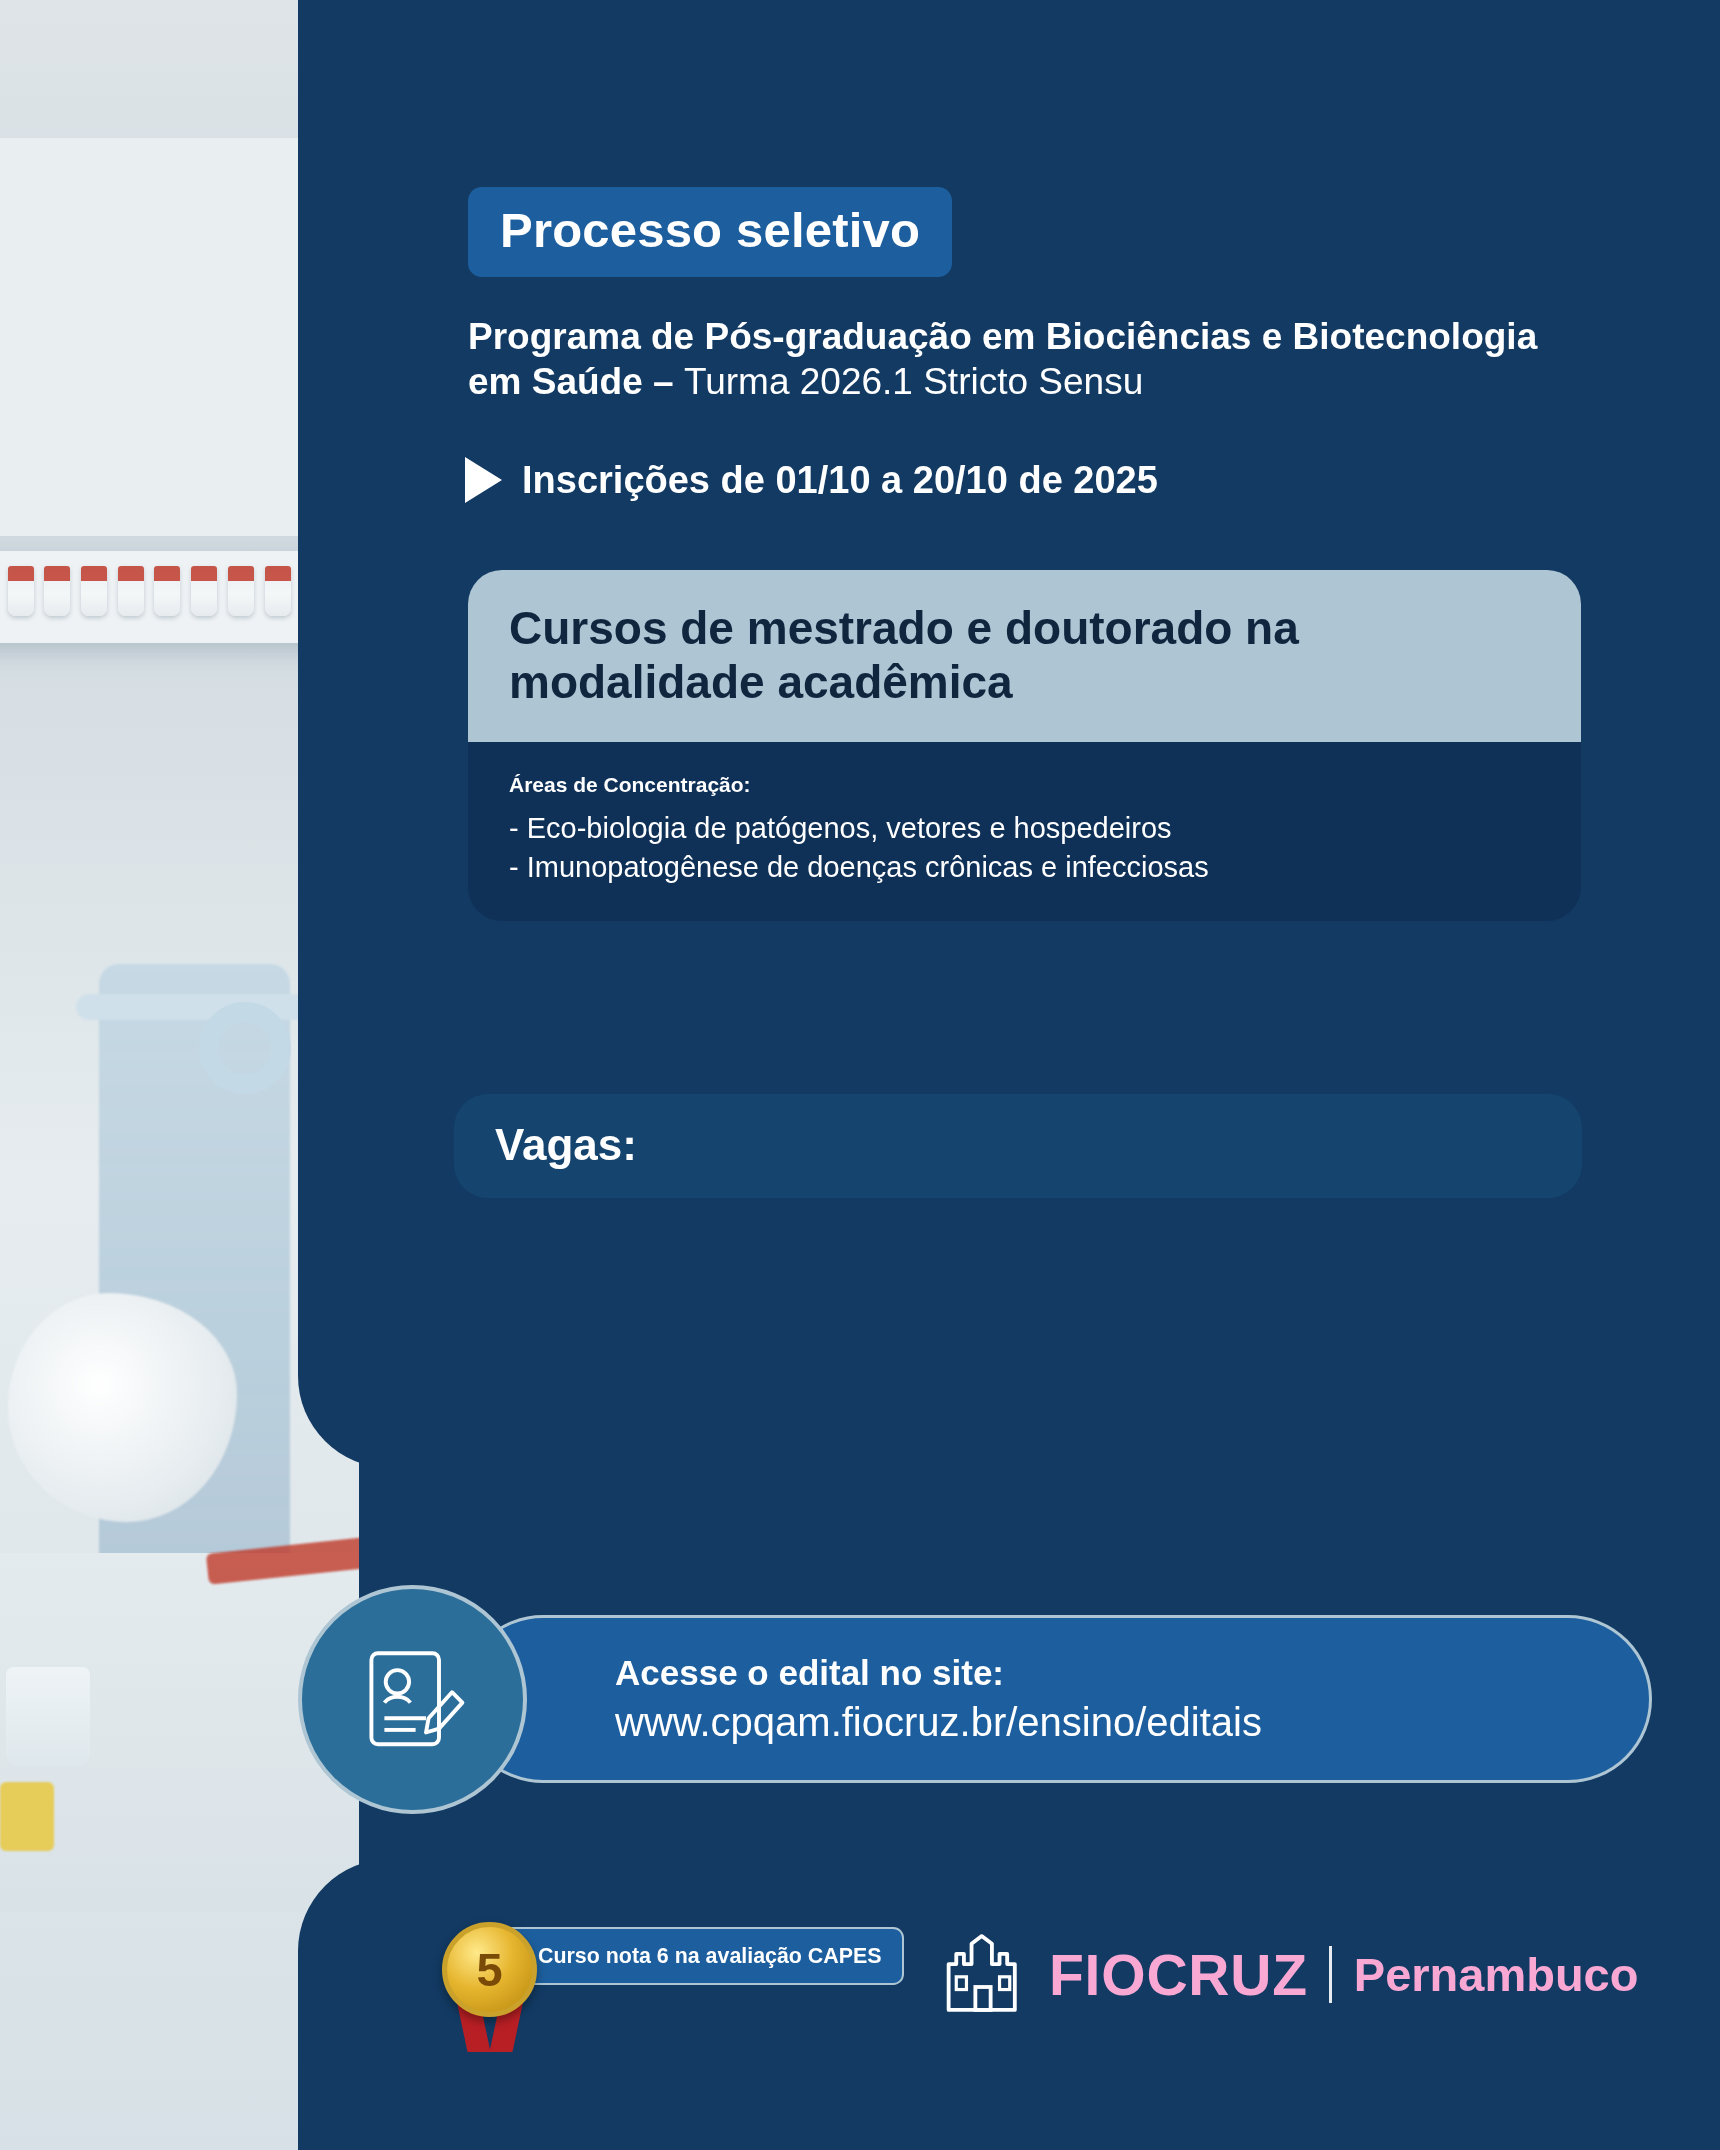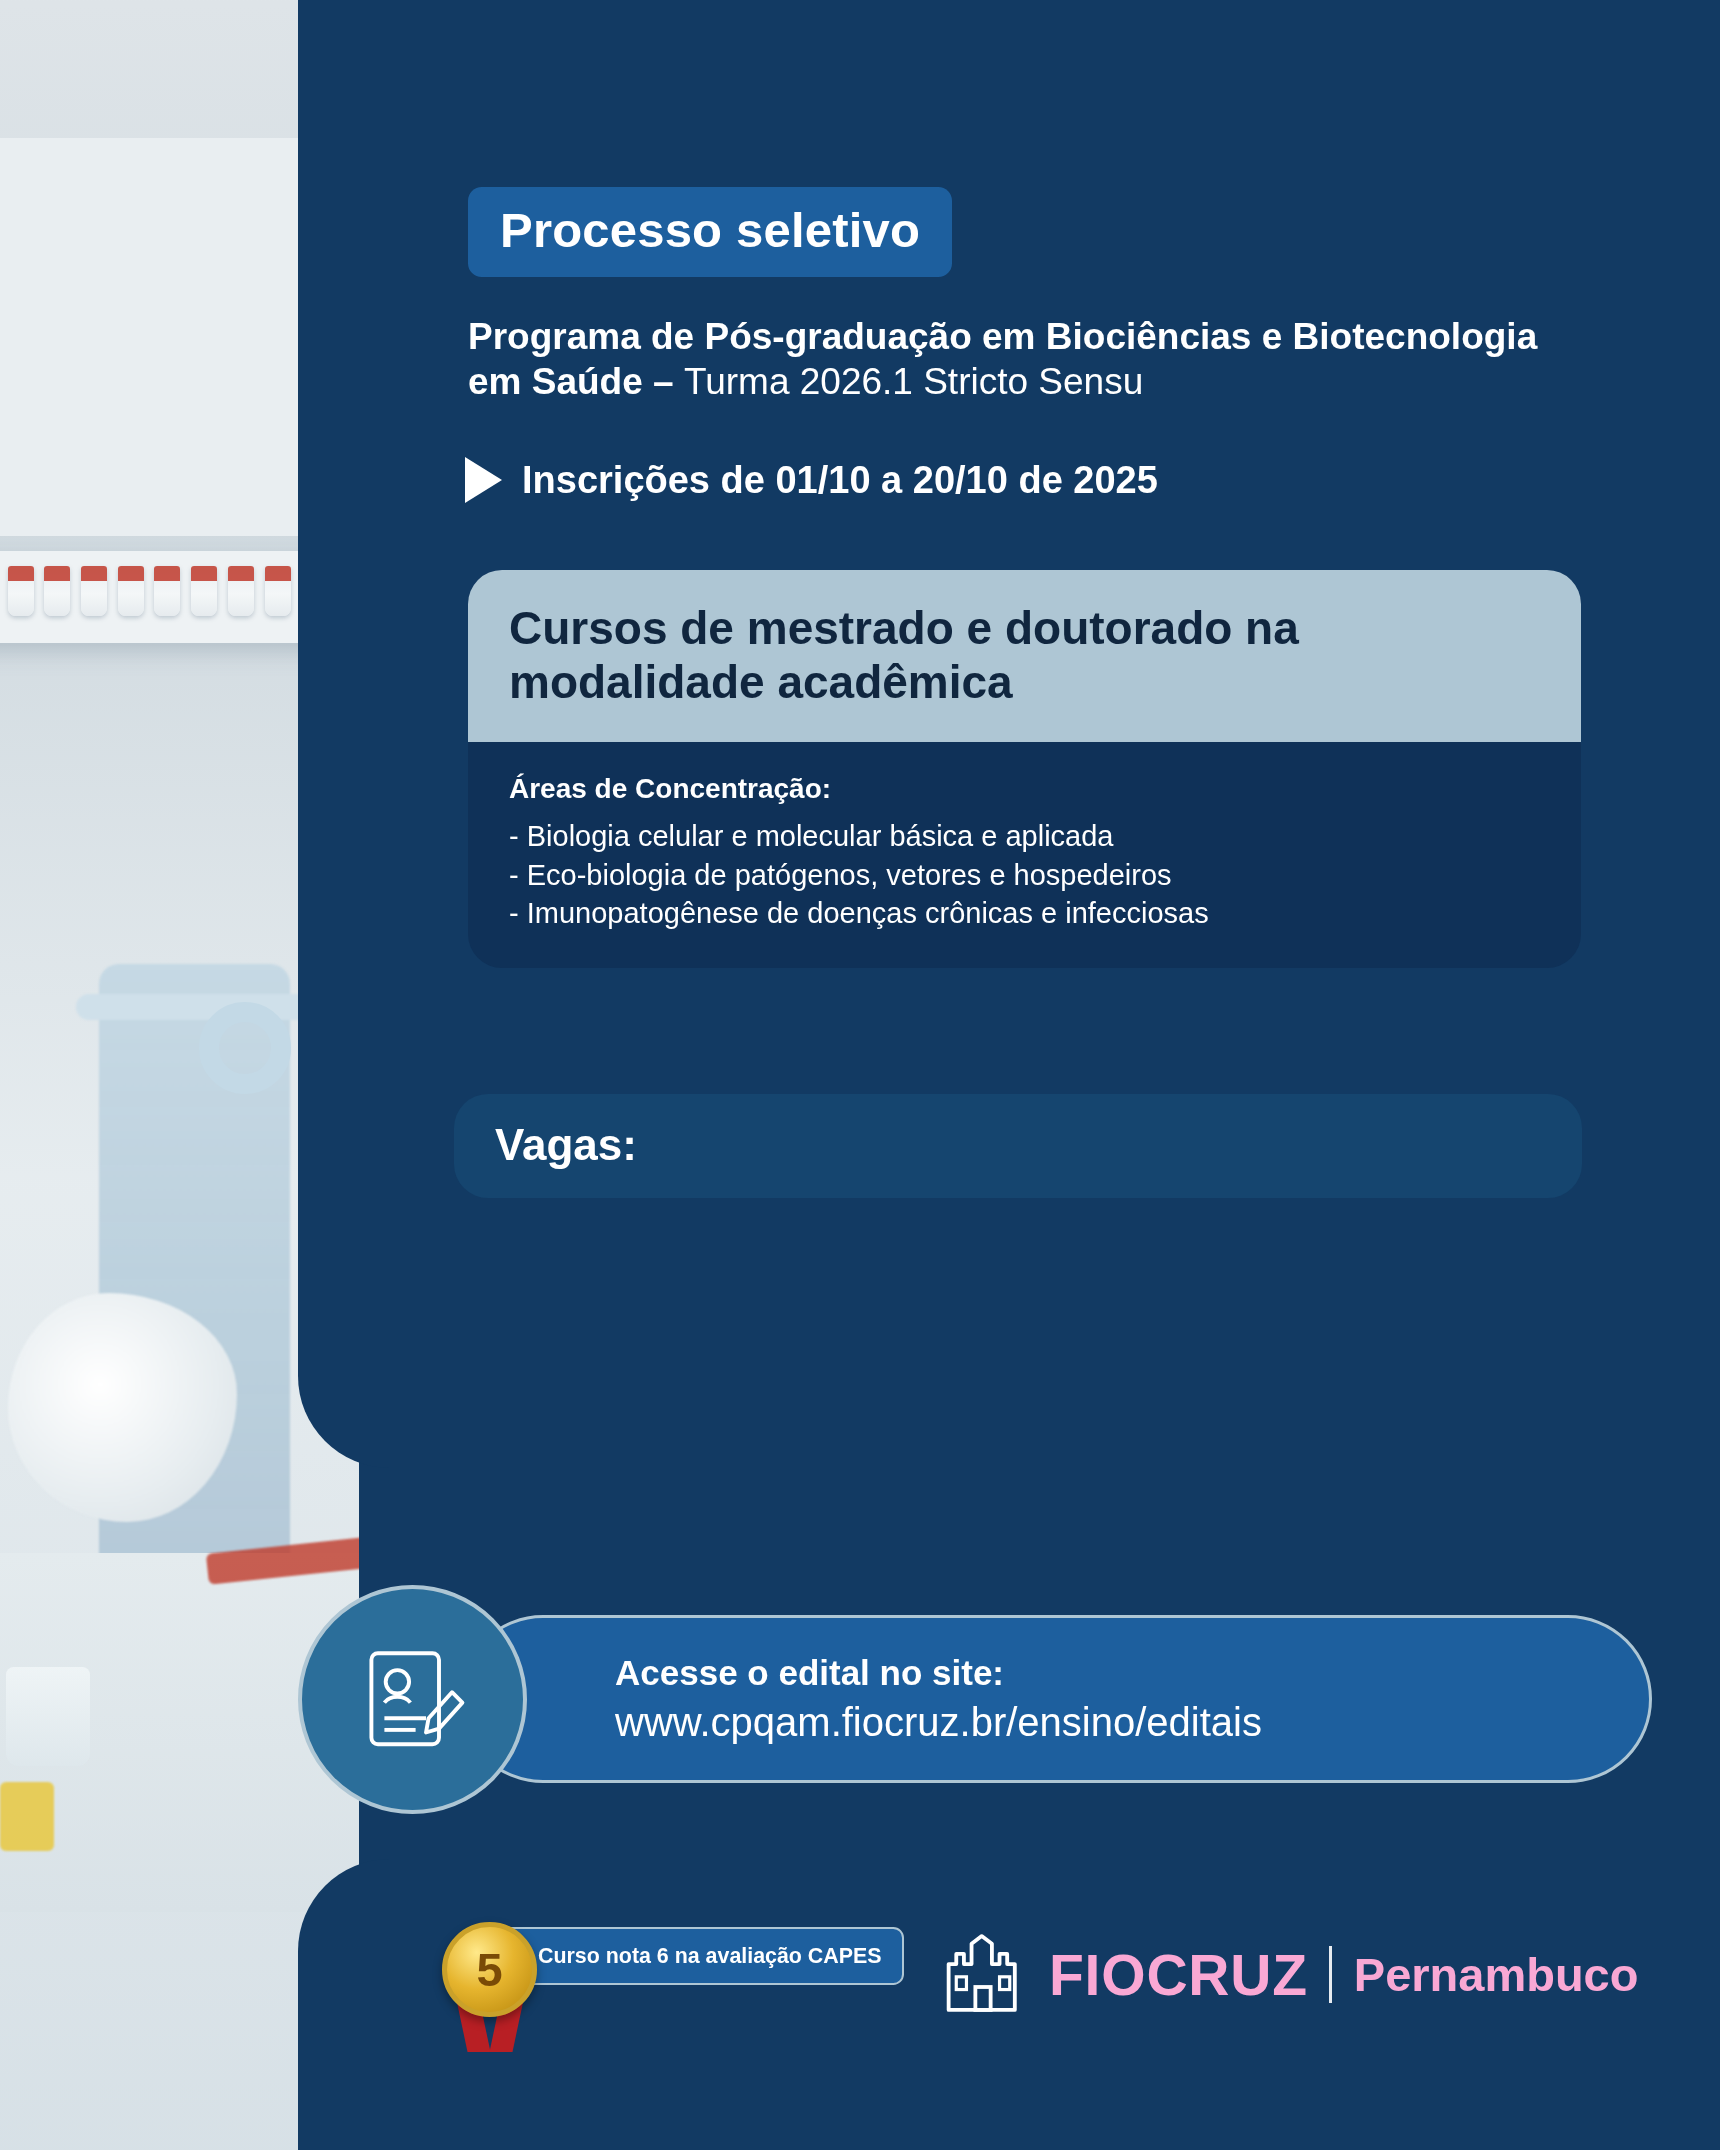--- a/index.html
+++ b/index.html
@@ -162,21 +162,21 @@
     font-size: 46px;
     font-weight: bold;
     line-height: 1.18;
     padding: 31px 41px 32px 41px;
   }
   .card-courses-body {
     padding: 31px 41px 35px 41px;
     color: #ffffff;
   }
   .areas-label {
-    font-size: 28px;
+    font-size: 21px;
     font-weight: bold;
     margin-bottom: 12.2px;
   }
   .areas-list li {
     list-style: none;
     font-size: 29px;
     line-height: 1.34;
     white-space: nowrap;
   }
 
@@ -340,21 +340,20 @@
     <div class="dates-row">
       <div class="play-tri"></div>
       <div class="dates-text">Inscrições de 01/10 a 20/10 de 2025</div>
     </div>
 
     <div class="card-courses">
       <div class="card-courses-head">Cursos de mestrado e doutorado na modalidade acadêmica</div>
       <div class="card-courses-body">
         <div class="areas-label">Áreas de Concentração:</div>
         <ul class="areas-list">
-          <li>- Biologia celular e molecular básica e aplicada</li>
           <li>- Eco-biologia de patógenos, vetores e hospedeiros</li>
           <li>- Imunopatogênese de doenças crônicas e infecciosas</li>
         </ul>
       </div>
     </div>
 
     <div class="card-vagas">
       <div class="card-vagas-head">Vagas:</div>
     </div>
 

